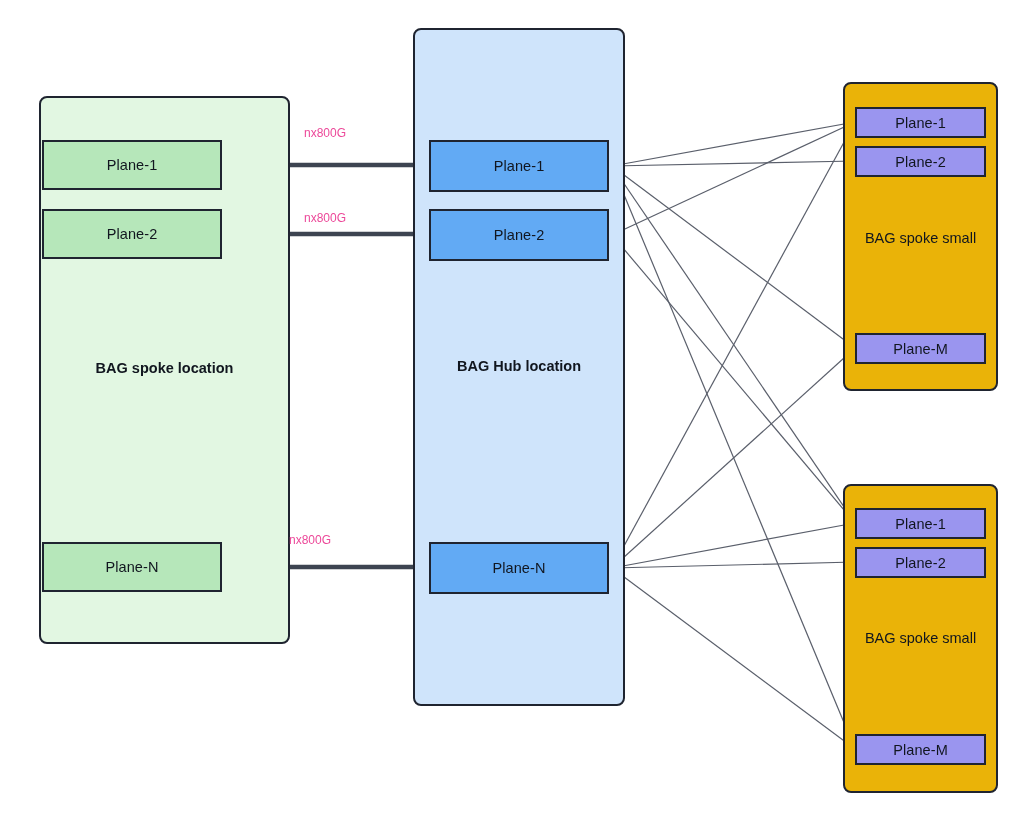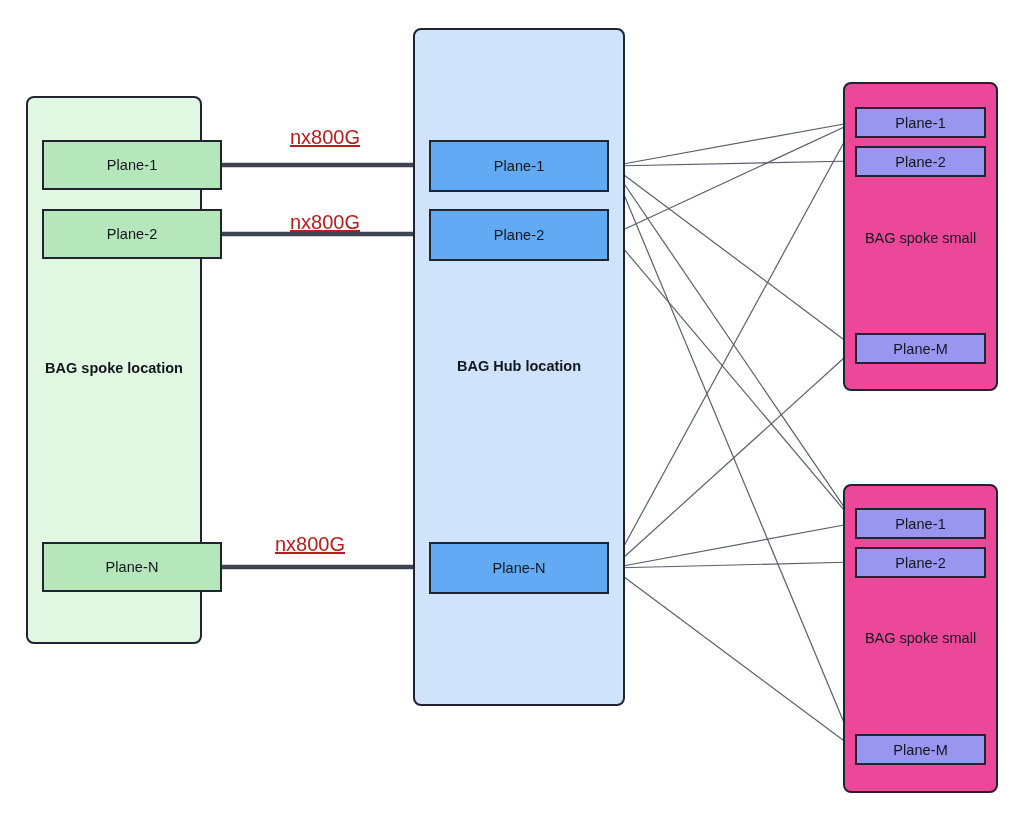--- a/index.html
+++ b/index.html
@@ -28,21 +28,21 @@
 
   
   .group {
     position: absolute;
     box-sizing: border-box;
     border: 2px solid #1f2430;
     border-radius: 8px;
   }
   .group.green  { background: #e2f7e2; }
   .group.blue   { background: #cfe4fb; }
-  .group.purple { background: #ec4899; }
+  .group.purple { background: #eab308; }
 
   .group-label {
     position: absolute;
     left: 0;
     width: 100%;
     text-align: center;
     color: #11161f;
     font-size: 14.5px;
     line-height: 1.2;
   }
@@ -61,25 +61,24 @@
     font-size: 14.5px;
     letter-spacing: .1px;
   }
   .node.green  { background: #b6e7ba; }
   .node.blue   { background: #62aaf4; }
   .node.purple { background: #9a95ef; }
 
   
   .link-label {
     position: absolute;
-    color: #b91c1c;
-    font-size: 20px;
+    color: #ec4899;
+    font-size: 12px;
     white-space: nowrap;
     text-align: center;
-    text-decoration: underline;
   }
 </style>
 </head>
 <body>
 
 <div id="canvas">
 
   <svg id="wires" viewBox="0 0 1024 816" xmlns="http://www.w3.org/2000/svg">
     <g id="fanout-group">
         <line x1="612" y1="166" x2="855" y2="122" stroke="#5a5f6b" stroke-width="1.2"></line>
@@ -96,21 +95,21 @@
         <line x1="612" y1="568" x2="855" y2="749" stroke="#5a5f6b" stroke-width="1.2"></line>
       </g>
     <g id="trunk-group">
         <line x1="222" y1="165" x2="429" y2="165" stroke="#3d4451" stroke-width="4.5" stroke-linecap="butt"></line>
         <line x1="222" y1="234" x2="429" y2="234" stroke="#3d4451" stroke-width="4.5" stroke-linecap="butt"></line>
         <line x1="222" y1="567" x2="429" y2="567" stroke="#3d4451" stroke-width="4.5" stroke-linecap="butt"></line>
       </g>
   </svg>
 
   <div id="groups-layer">
-      <div class="group green" style="left: 26px; top: 96px; width: 176px; height: 548px;">
+      <div class="group green" style="left: 39px; top: 96px; width: 251px; height: 548px;">
         <div class="group-label bold" style="top: 262px;">BAG spoke location</div>
       </div>
       <div class="node green" style="left: 42px; top: 140px; width: 180px; height: 50px;">
         <span>Plane-1</span>
       </div>
       <div class="node green" style="left: 42px; top: 209px; width: 180px; height: 50px;">
         <span>Plane-2</span>
       </div>
       <div class="node green" style="left: 42px; top: 542px; width: 180px; height: 50px;">
         <span>Plane-N</span>

